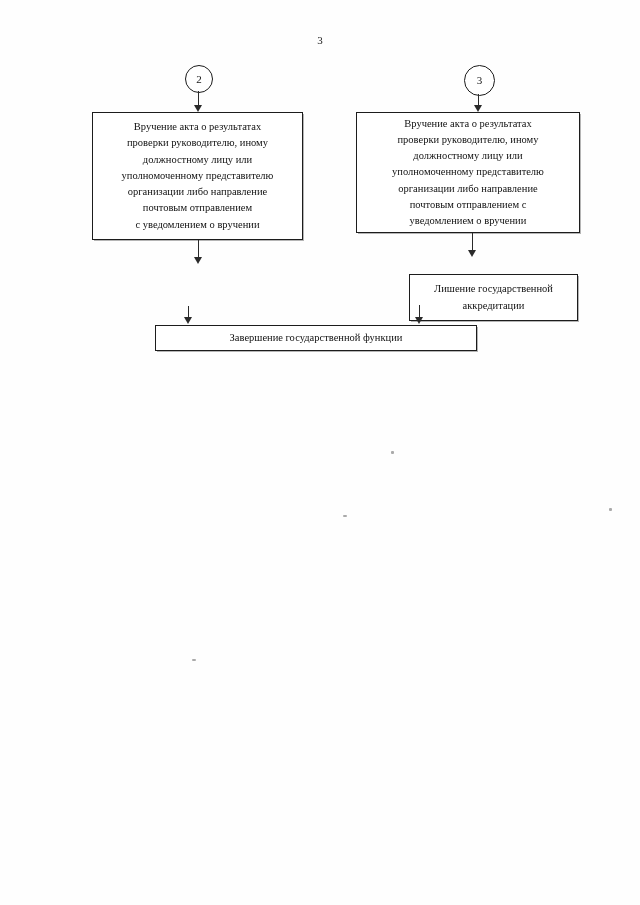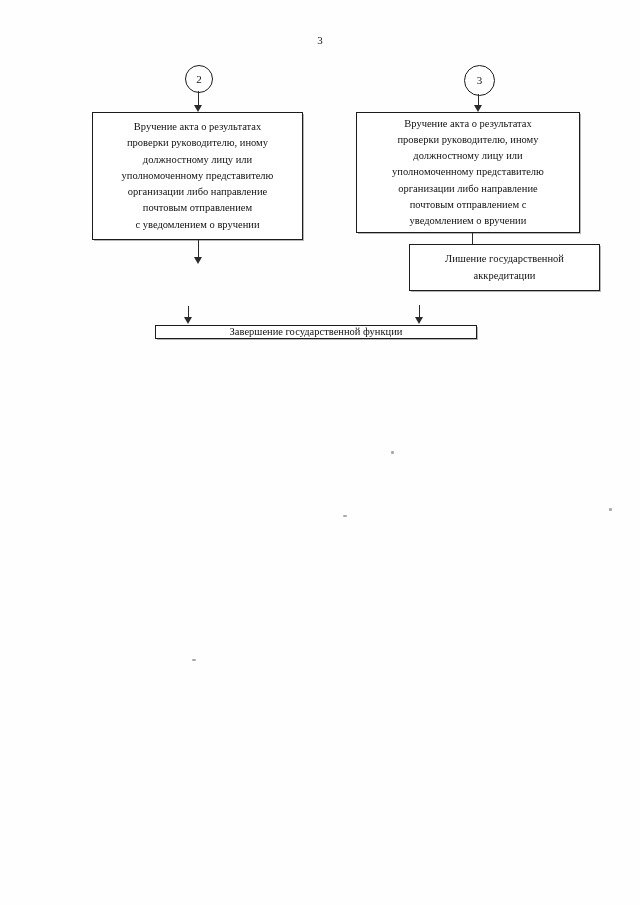--- a/index.html
+++ b/index.html
@@ -121,32 +121,32 @@
 уведомлением о вручении</span>
   </div>
 
   <div class="vline" style="left:197.5px;top:240px;height:19px;"></div>
   <div class="ahead" style="left:193.8px;top:257px;"></div>
 
   <div class="vline" style="left:471.5px;top:233px;height:19px;"></div>
   <div class="ahead" style="left:467.8px;top:250px;"></div>
 
 
-  <div class="box" style="left:409px;top:244px;width:191px;height:47px;">
+  <div class="box" style="left:409px;top:274px;width:169px;height:47px;">
     <span class="lines">Лишение государственной
 аккредитации</span>
   </div>
 
   <div class="vline" style="left:187.5px;top:306px;height:13px;"></div>
   <div class="ahead" style="left:183.8px;top:317px;"></div>
 
   <div class="vline" style="left:418.5px;top:305px;height:14px;"></div>
   <div class="ahead" style="left:414.8px;top:317px;"></div>
 
-  <div class="box" style="left:155px;top:325px;width:322px;height:14px;">
+  <div class="box" style="left:155px;top:325px;width:322px;height:26px;">
     <span class="lines">Завершение государственной функции</span>
   </div>
 
   <div class="speck" style="left:391px;top:451px;width:3px;height:3px;"></div>
   <div class="speck" style="left:343px;top:515px;width:4px;height:2px;"></div>
   <div class="speck" style="left:609px;top:508px;width:3px;height:3px;"></div>
   <div class="speck" style="left:192px;top:659px;width:4px;height:2px;"></div>
 
 </div>
 

